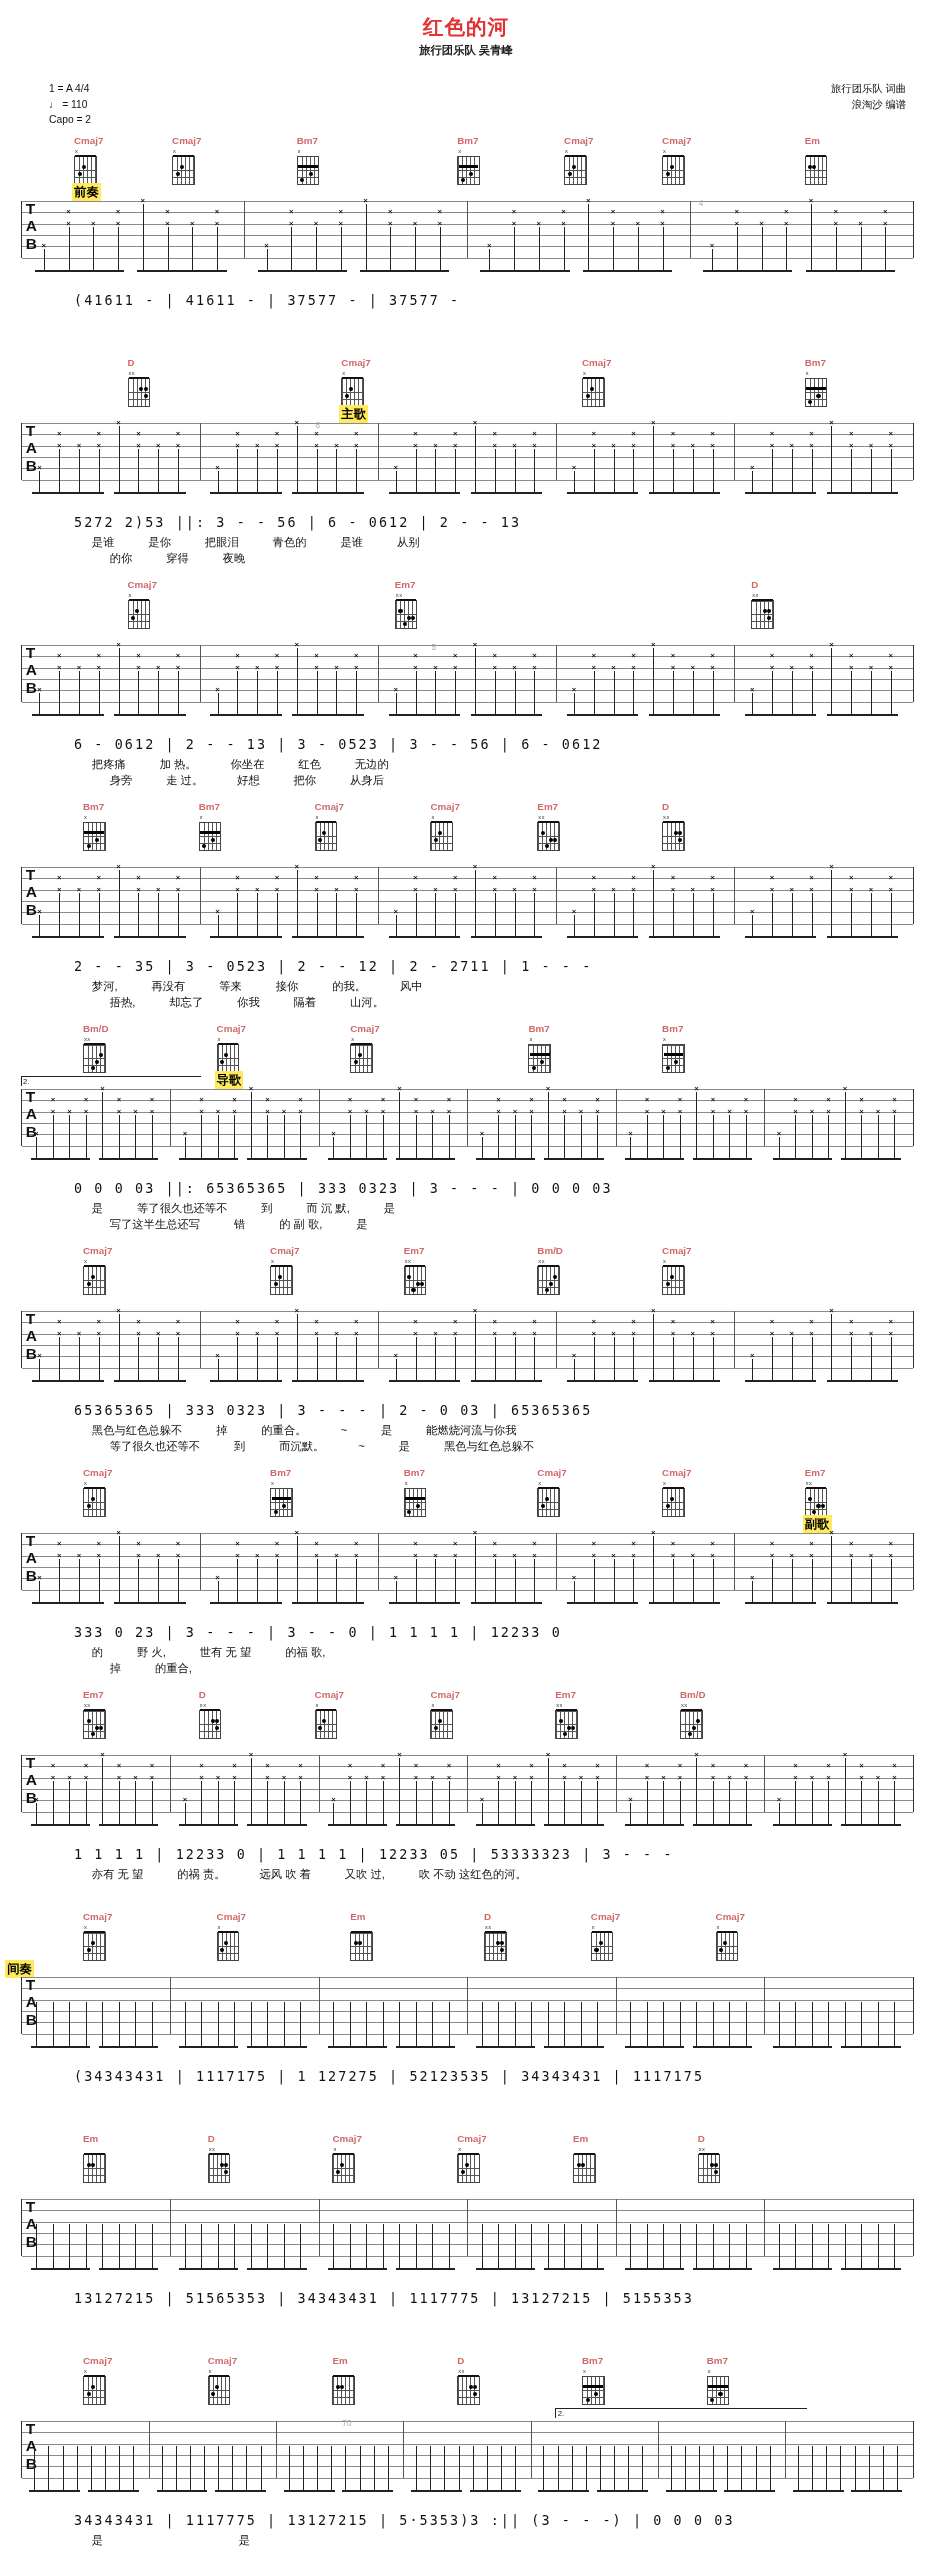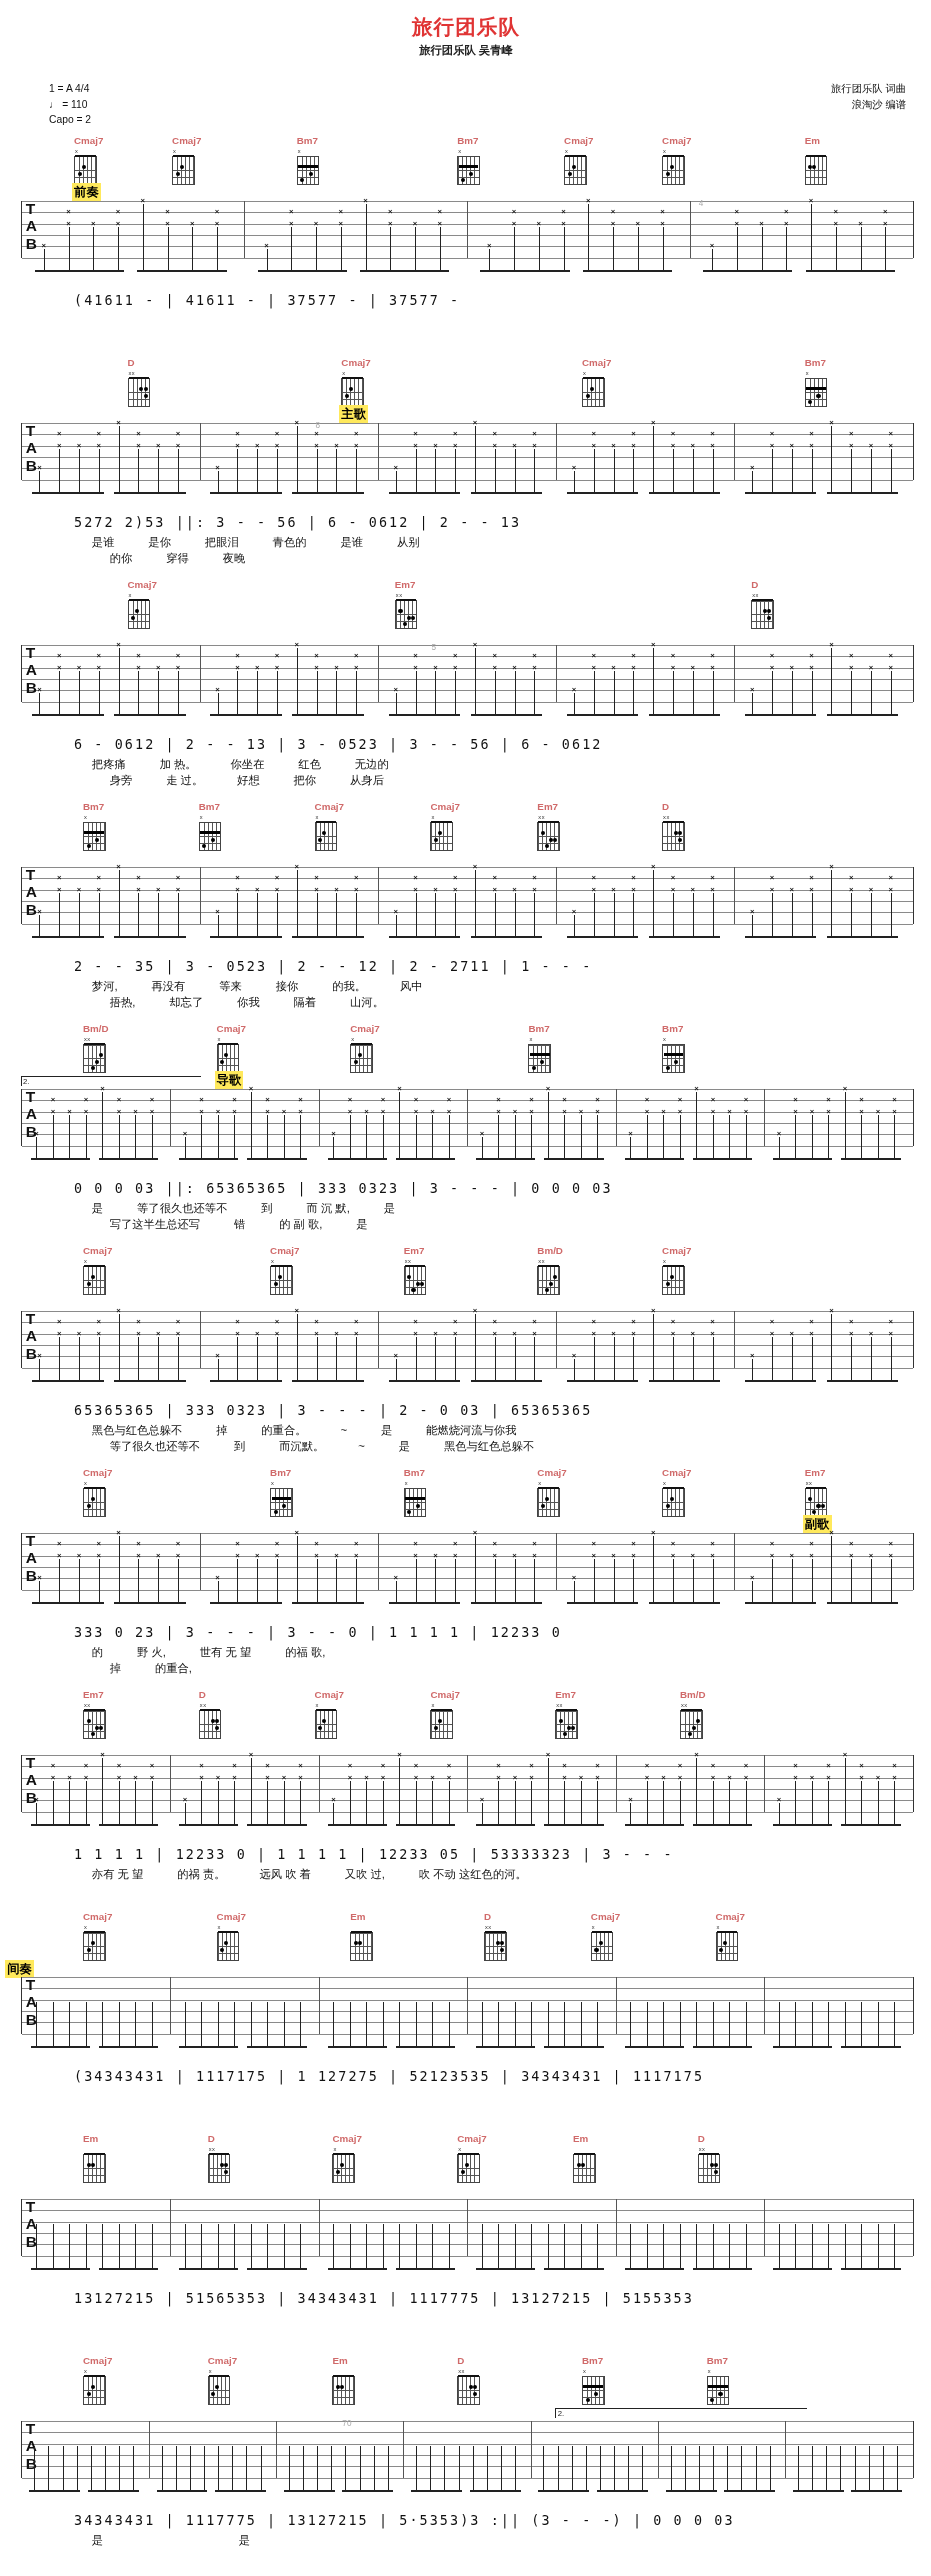--- a/index.html
+++ b/index.html
@@ -29,21 +29,21 @@
   .xmark{position:absolute;font-size:7.7px;color:#1a1a1a;transform:translate(-50%,-55%);font-weight:bold;}
   .stem{position:absolute;width:0.5px;background:#222;}
   .beam{position:absolute;height:2.1px;background:#222;}
   .volta{position:absolute;border-top:1px solid #222;border-left:1px solid #222;height:9.3px;font-size:7.7px;color:#222;padding:0 0 0 1.5px;}
   .jianpu{position:absolute;left:0;width:100%;font-family:"DejaVu Sans Mono",monospace;font-size:13.4px;letter-spacing:2.1px;color:#111;white-space:nowrap;}
   .lyr{position:absolute;left:0;width:100%;font-size:11.3px;color:#111;white-space:nowrap;}
 </style>
 </head>
 <body>
 
-<div class="hdr-title" style="color: rgb(224, 52, 52);">旅行团乐队</div>
+<div class="hdr-title" style="color: rgb(224, 52, 52);">红色的河</div>
 <div class="hdr-sub">旅行团乐队 吴青峰</div>
 <div class="meta">1 = A 4/4
 ♩ = 110
 Capo = 2</div>
 <div class="credits">旅行团乐队 词曲
 浪淘沙 编谱</div>
 <div class="score" id="score">
     <div class="sys">
       <div class="chords">
         <div class="chordbox" style="left: 6%;">

